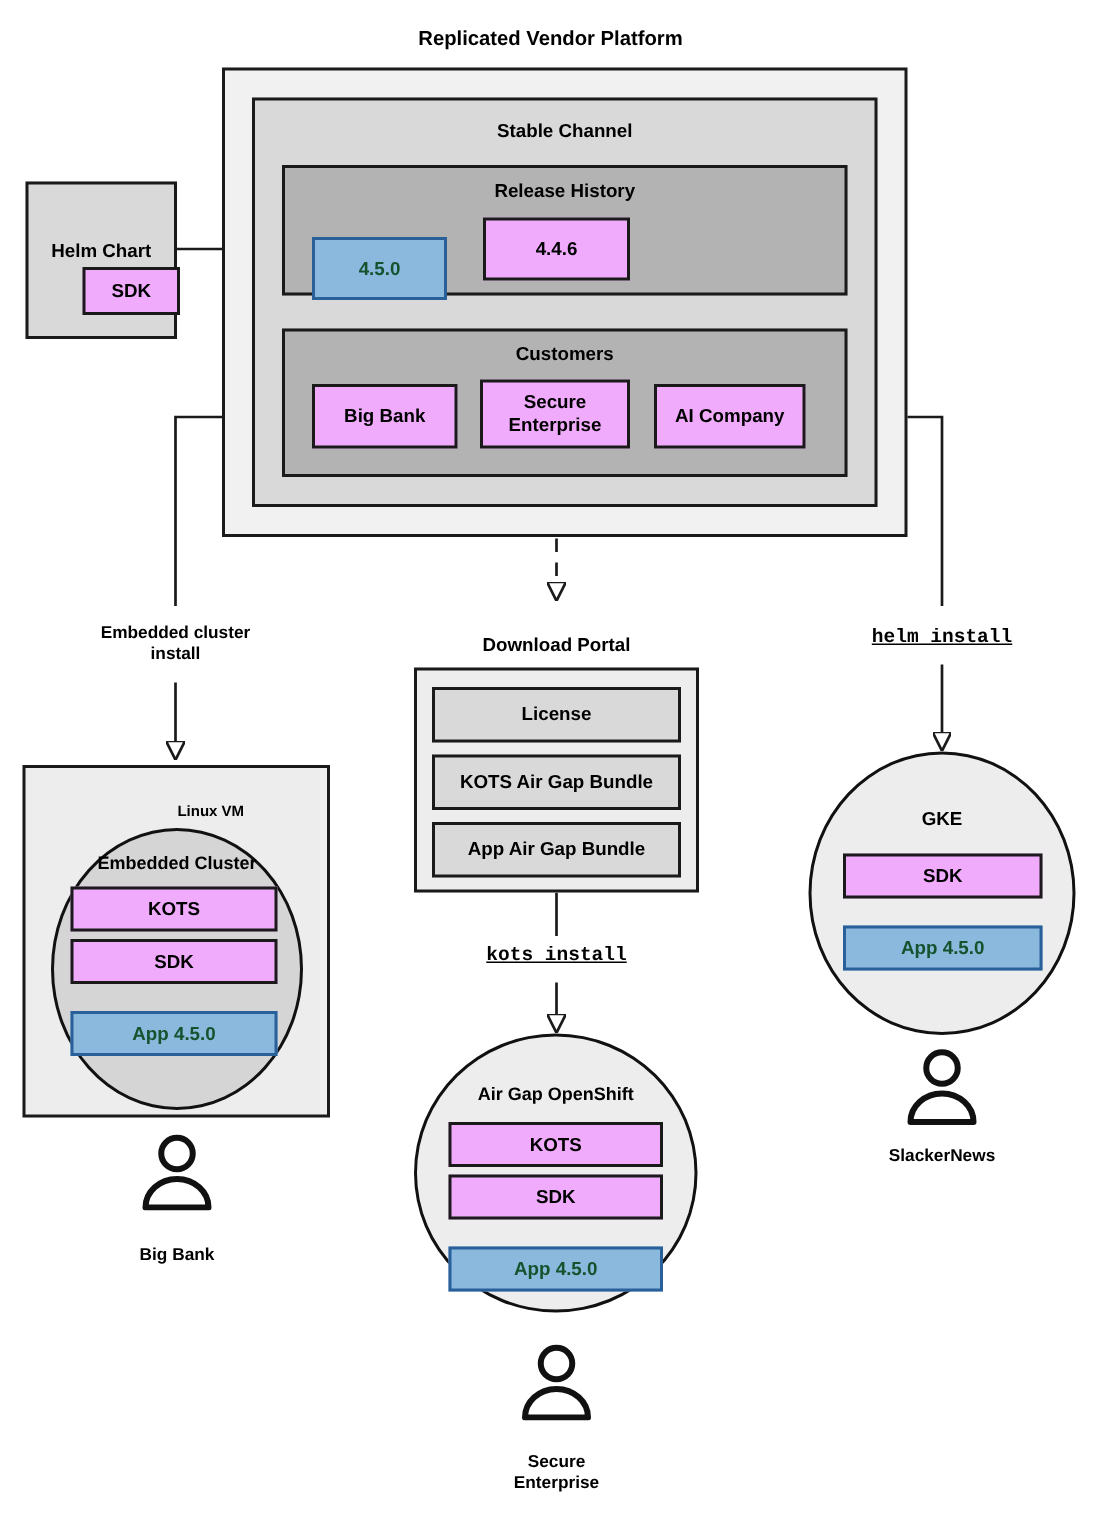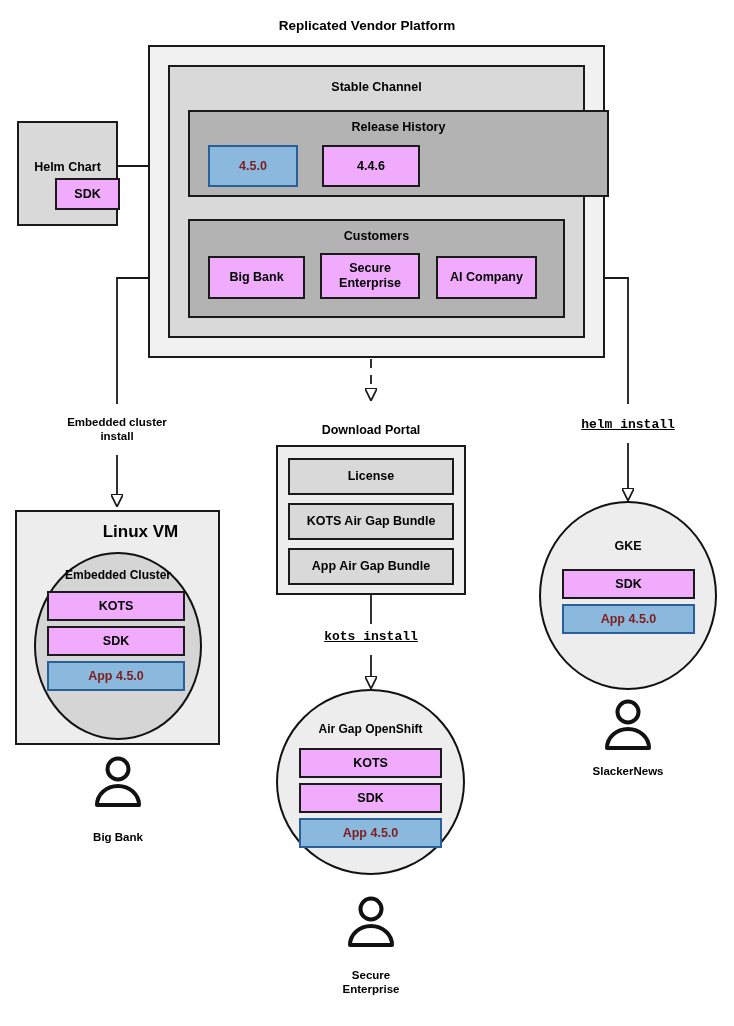--- a/index.html
+++ b/index.html
@@ -69,21 +69,22 @@
     text-align: center;
     font-weight: bold;
     color: #000000;
     line-height: 1.2;
     box-sizing: border-box;
   }
   .nodebox.gray { background: #d9d9d9; }
   .nodebox.blue {
     background: #8bb8dd;
     border-color: #2a6099;
-    color: #7f1d1d;
+    color: #14532d;
+    margin-top: 13px;
   }
 
   
   .circle {
     position: absolute;
     border: 2.5px solid #111111;
     border-radius: 50%;
     background: #ededed;
     box-sizing: border-box;
   }
@@ -138,21 +139,21 @@
   </svg>
 
   <div class="lbl" style="left:0;top:18px;width:734px;font-size:13.5px;">Replicated Vendor Platform</div>
 
   <div class="panel panel-outer" style="left:148px;top:45px;width:457px;height:313px;"></div>
 
   <div class="panel panel-channel" style="left:168px;top:65px;width:417px;height:273px;">
     <div class="panel-title" style="top:13px;font-size:12.5px;">Stable Channel</div>
   </div>
 
-  <div class="panel panel-inner" style="left:188px;top:110px;width:421px;height:87px;">
+  <div class="panel panel-inner" style="left:188px;top:110px;width:377px;height:87px;">
     <div class="panel-title" style="top:8px;font-size:12.5px;">Release History</div>
   </div>
   <div class="nodebox blue" style="left:208px;top:145px;width:90px;height:42px;font-size:12.5px;">4.5.0</div>
   <div class="nodebox" style="left:322px;top:145px;width:98px;height:42px;font-size:12.5px;">4.4.6</div>
 
   <div class="panel panel-inner" style="left:188px;top:219px;width:377px;height:99px;">
     <div class="panel-title" style="top:8px;font-size:12.5px;">Customers</div>
   </div>
   <div class="nodebox" style="left:208px;top:256px;width:97px;height:43px;font-size:12.5px;">Big Bank</div>
   <div class="nodebox" style="left:320px;top:253px;width:100px;height:46px;font-size:12.5px;">Secure
@@ -169,21 +170,21 @@
 
   <div class="lbl mono" style="left:291px;top:629px;width:160px;font-size:13px;">kots install</div>
 
   <div class="lbl" style="left:276px;top:423px;width:190px;font-size:12.5px;">Download Portal</div>
   <div class="panel panel-plain" style="left:276px;top:445px;width:190px;height:150px;"></div>
   <div class="nodebox gray" style="left:288px;top:458px;width:166px;height:37px;font-size:12.5px;">License</div>
   <div class="nodebox gray" style="left:288px;top:503px;width:166px;height:37px;font-size:12.5px;">KOTS Air Gap Bundle</div>
   <div class="nodebox gray" style="left:288px;top:548px;width:166px;height:37px;font-size:12.5px;">App Air Gap Bundle</div>
 
   <div class="panel panel-plain" style="left:15px;top:510px;width:205px;height:235px;">
-    <div class="panel-title" style="top:10px;font-size:17px;padding-left:46px;">Linux VM</div>
+    <div class="panel-title" style="top:24px;font-size:10px;padding-left:46px;">Linux VM</div>
   </div>
   <div class="circle gray" style="left:34px;top:552px;width:168px;height:188px;"></div>
   <div class="lbl" style="left:34px;top:568px;width:168px;font-size:12px;">Embedded Cluster</div>
   <div class="nodebox" style="left:47px;top:591px;width:138px;height:30px;font-size:12.5px;">KOTS</div>
   <div class="nodebox" style="left:47px;top:626px;width:138px;height:30px;font-size:12.5px;">SDK</div>
   <div class="nodebox blue" style="left:47px;top:661px;width:138px;height:30px;font-size:12.5px;">App 4.5.0</div>
 
   <div class="person" style="left:92px;top:755px;width:52px;height:52px;">
     <svg viewBox="0 0 52 52" width="52" height="52" xmlns="http://www.w3.org/2000/svg">
       <circle cx="26" cy="14" r="10.5" fill="none" stroke="#111" stroke-width="4"></circle>

